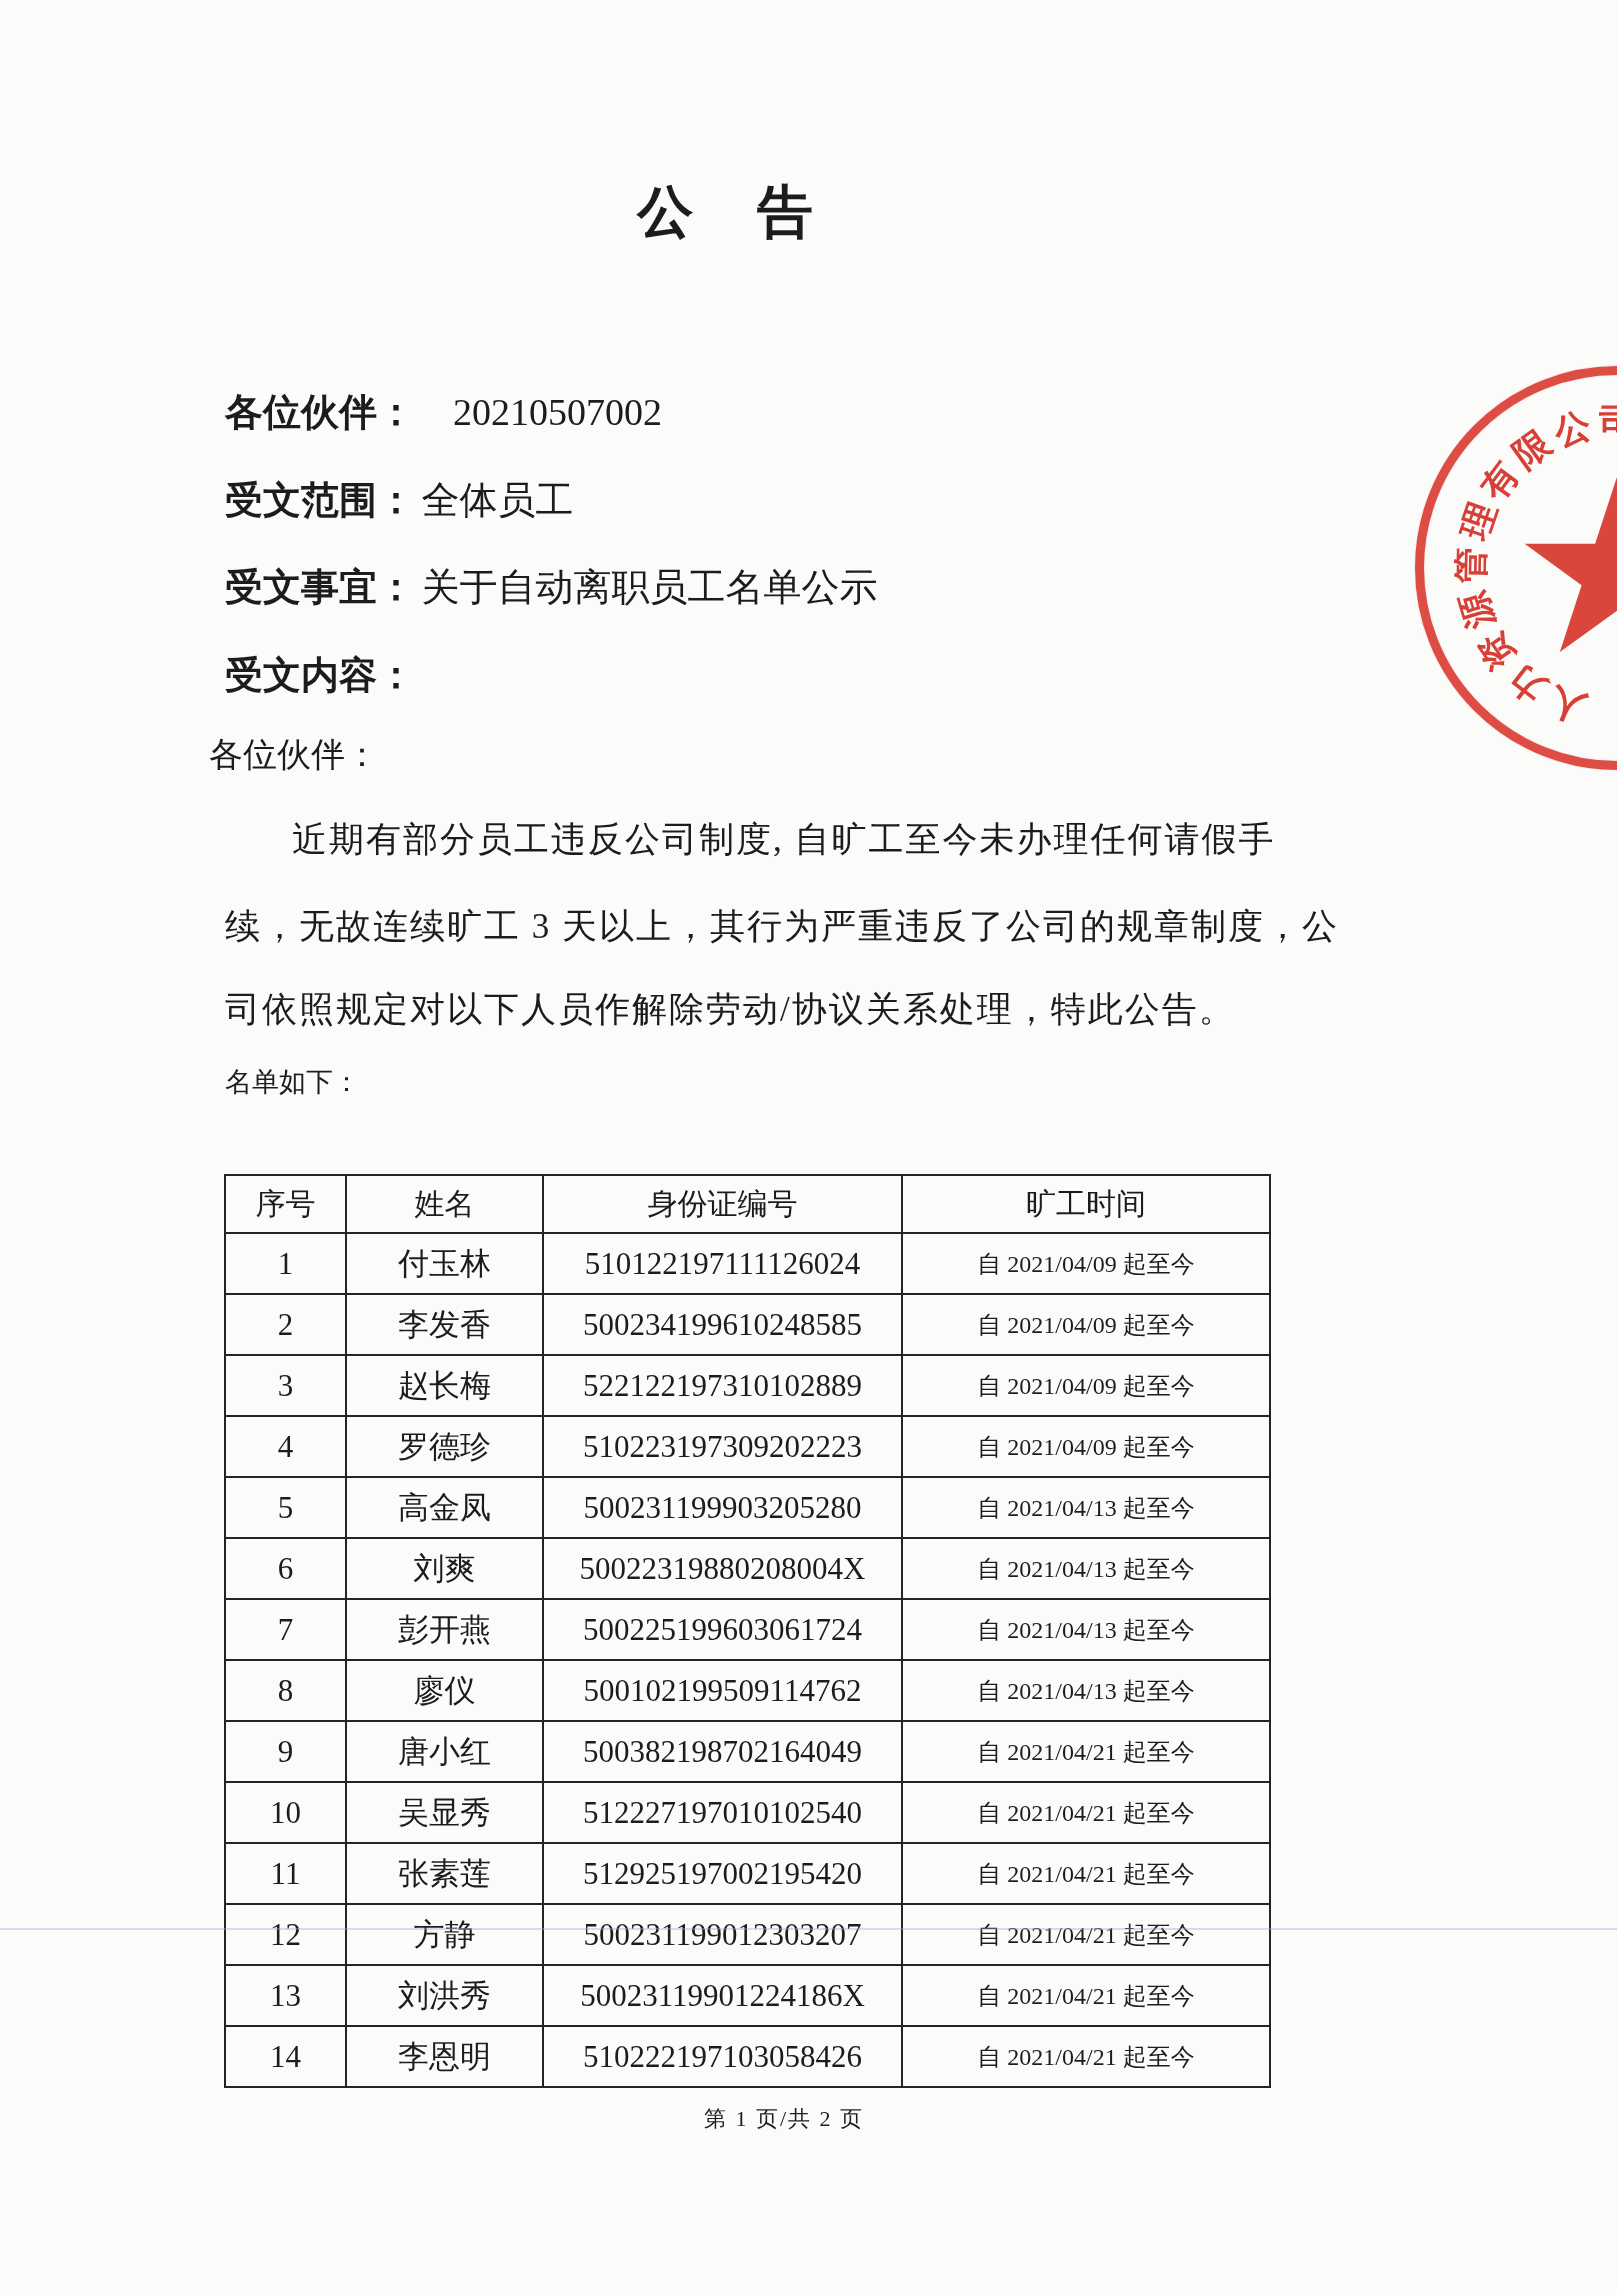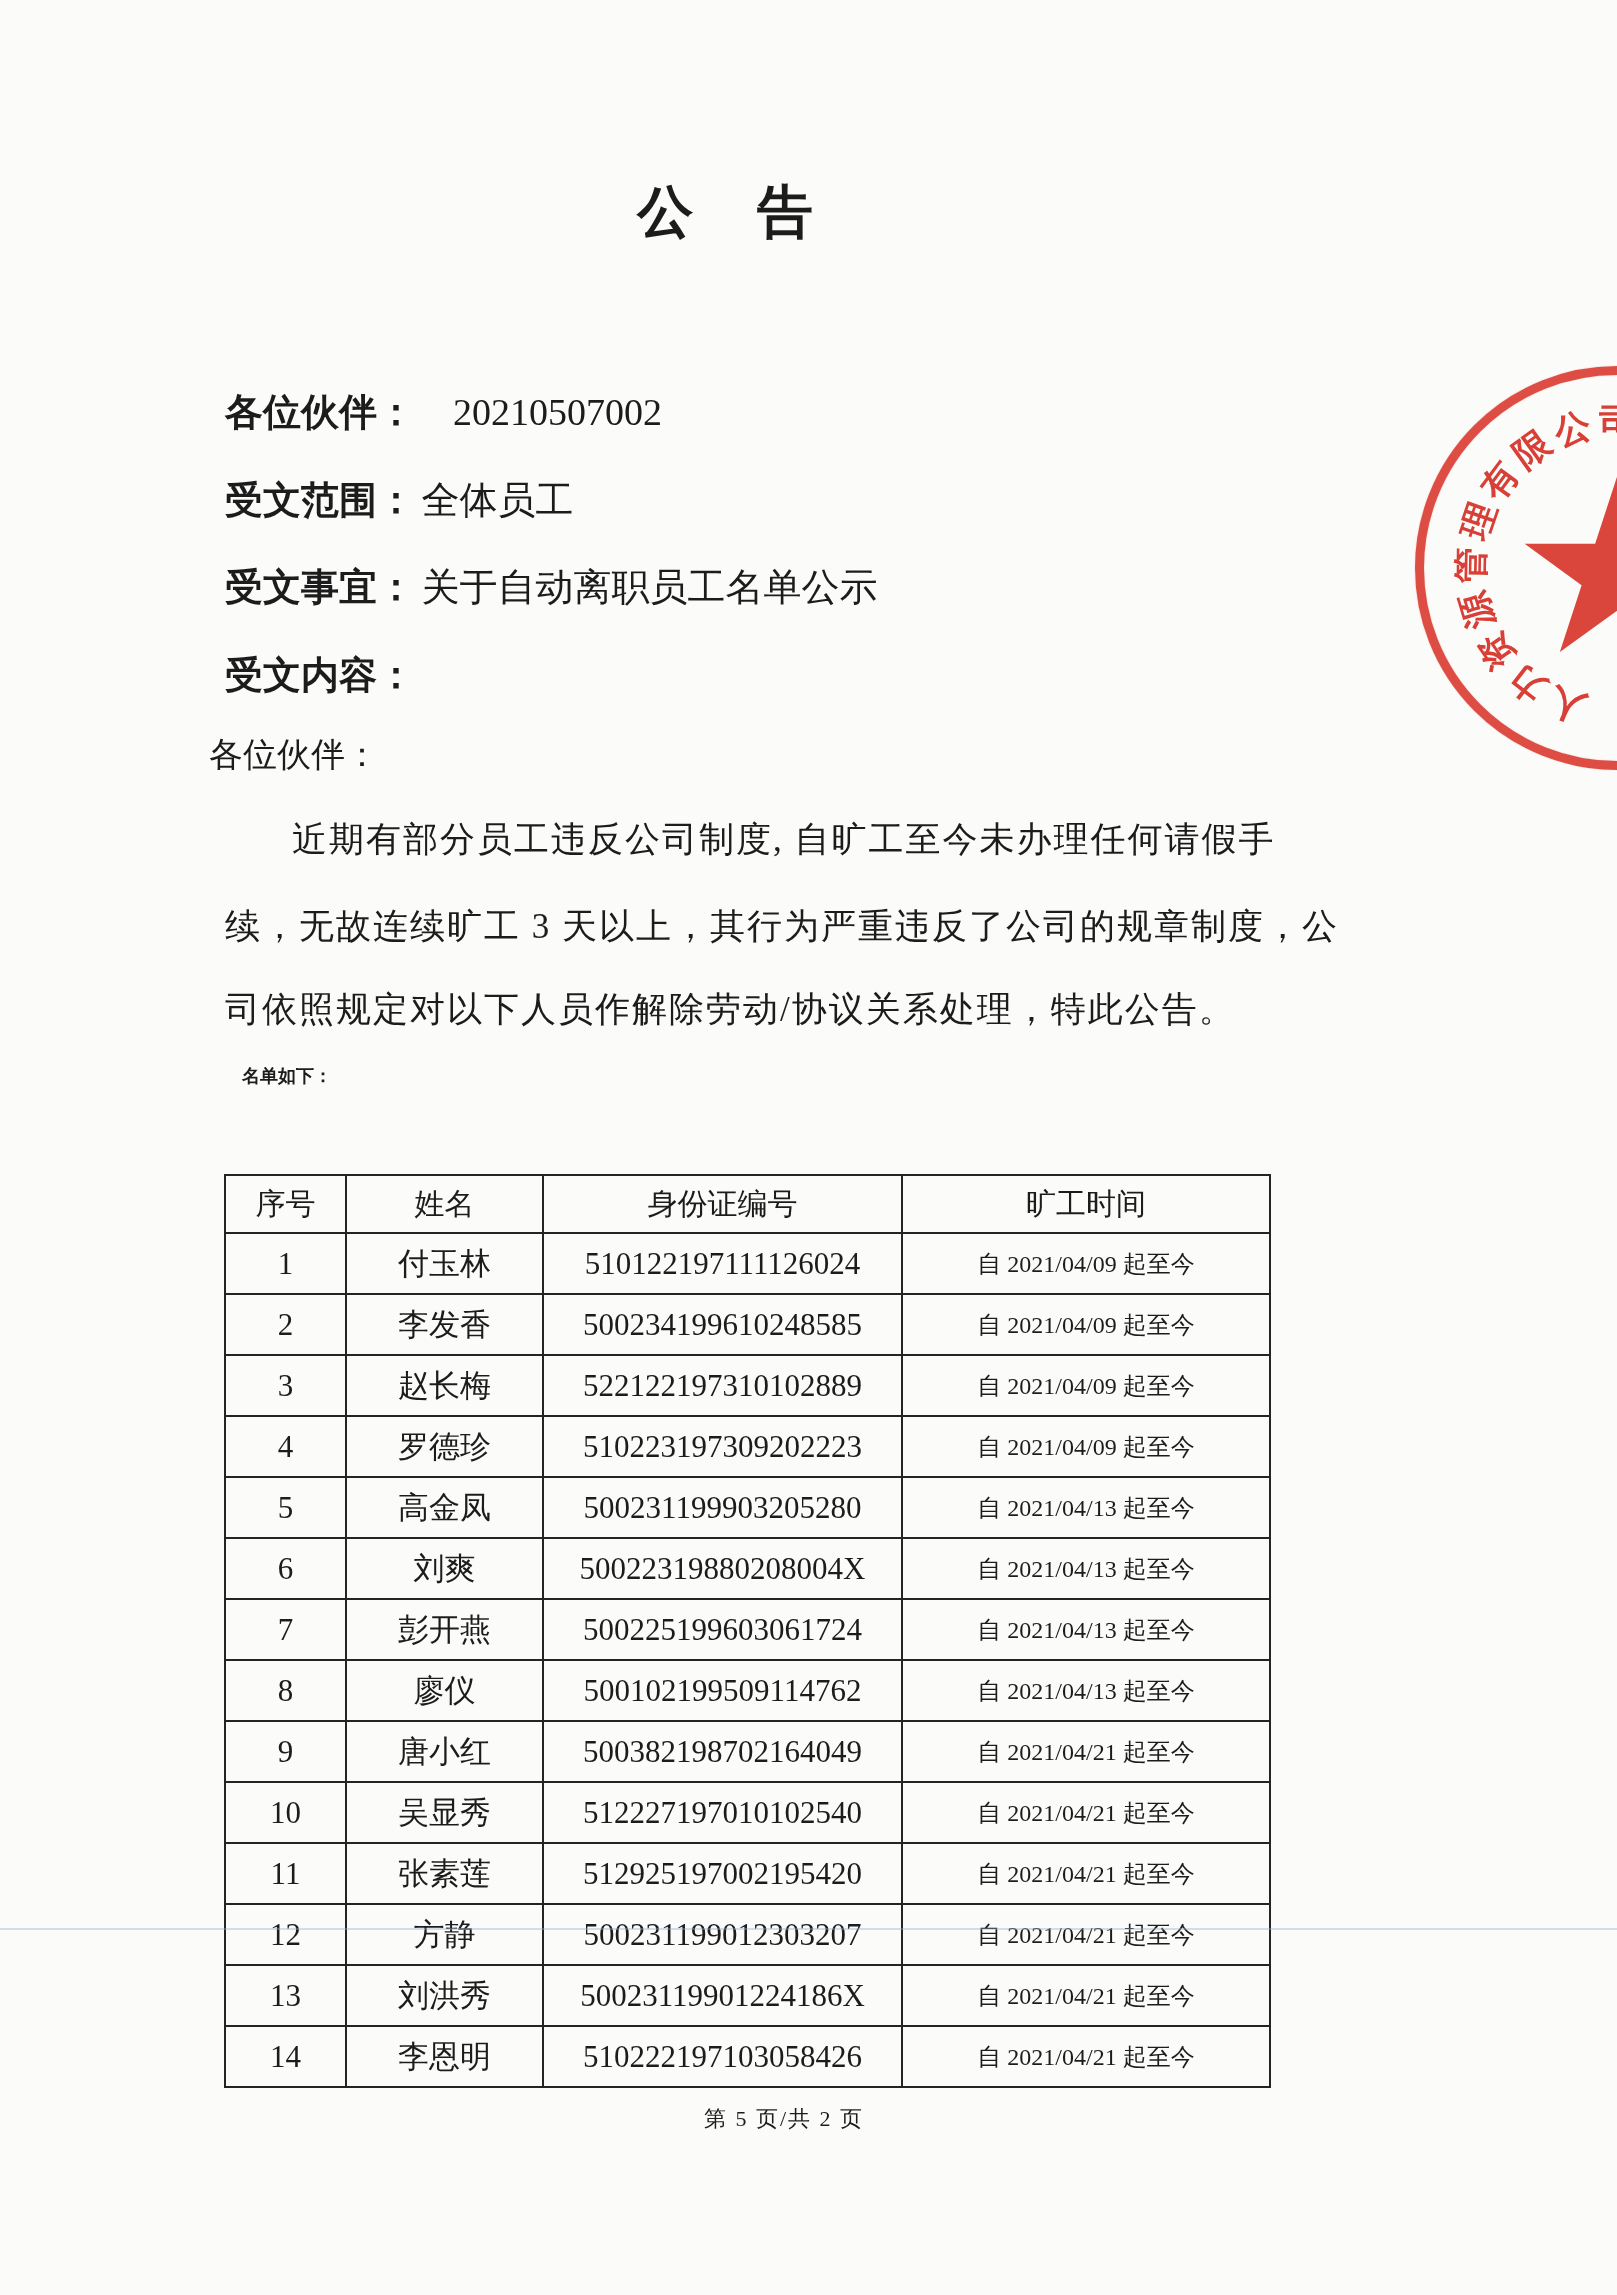--- a/index.html
+++ b/index.html
@@ -26,21 +26,21 @@
   .meta-value{margin-left:6.5px;margin-top:9px;}
   #meta-0{top:387px;} #meta-0 .meta-value{margin-left:38px;}
   #meta-1{top:475px;}
   #meta-2{top:562px;}
   #meta-3{top:650px;}
   #salutation{top:732px;left:209px;font-size:34px;}
   .body-line{font-size:35px;white-space:nowrap;letter-spacing:2px;}
   #body-0{top:816px;left:292px;}
   #body-1{top:903px;left:225px;}
   #body-2{top:986px;left:225px;}
-  #list-intro{top:1064px;left:242px;font-size:18px;font-weight:bold;}
+  #list-intro{top:1064px;left:225px;font-size:27px;font-weight:normal;}
   
   #roster{
     top:1174px;left:224px;
     border-collapse:collapse;table-layout:fixed;
     width:1045px;
   }
   #roster td,#roster th{
     border:2px solid #242424;
     text-align:center;vertical-align:middle;
     overflow:hidden;white-space:nowrap;
@@ -221,21 +221,21 @@
           <td class="c0">14</td>
           <td class="c1">李恩明</td>
           <td class="c2">510222197103058426</td>
           <td class="c3">自 2021/04/21 起至今</td>
         </tr>
       </tbody>
   </table>
 
   <div id="artifact-line" class="abs"></div>
 
-  <div id="footer" class="abs">第 5 页/共 2 页</div>
+  <div id="footer" class="abs">第 1 页/共 2 页</div>
 
   <div id="stamp" class="abs">
     <div id="stamp-ring"></div>
     <div id="stamp-chars">
         <span class="stamp-char" style="transform: rotate(-160deg) translateY(-146px);">人</span>
         <span class="stamp-char" style="transform: rotate(-142.222deg) translateY(-146px);">力</span>
         <span class="stamp-char" style="transform: rotate(-124.444deg) translateY(-146px);">资</span>
         <span class="stamp-char" style="transform: rotate(-106.667deg) translateY(-146px);">源</span>
         <span class="stamp-char" style="transform: rotate(-88.8889deg) translateY(-146px);">管</span>
         <span class="stamp-char" style="transform: rotate(-71.1111deg) translateY(-146px);">理</span>

